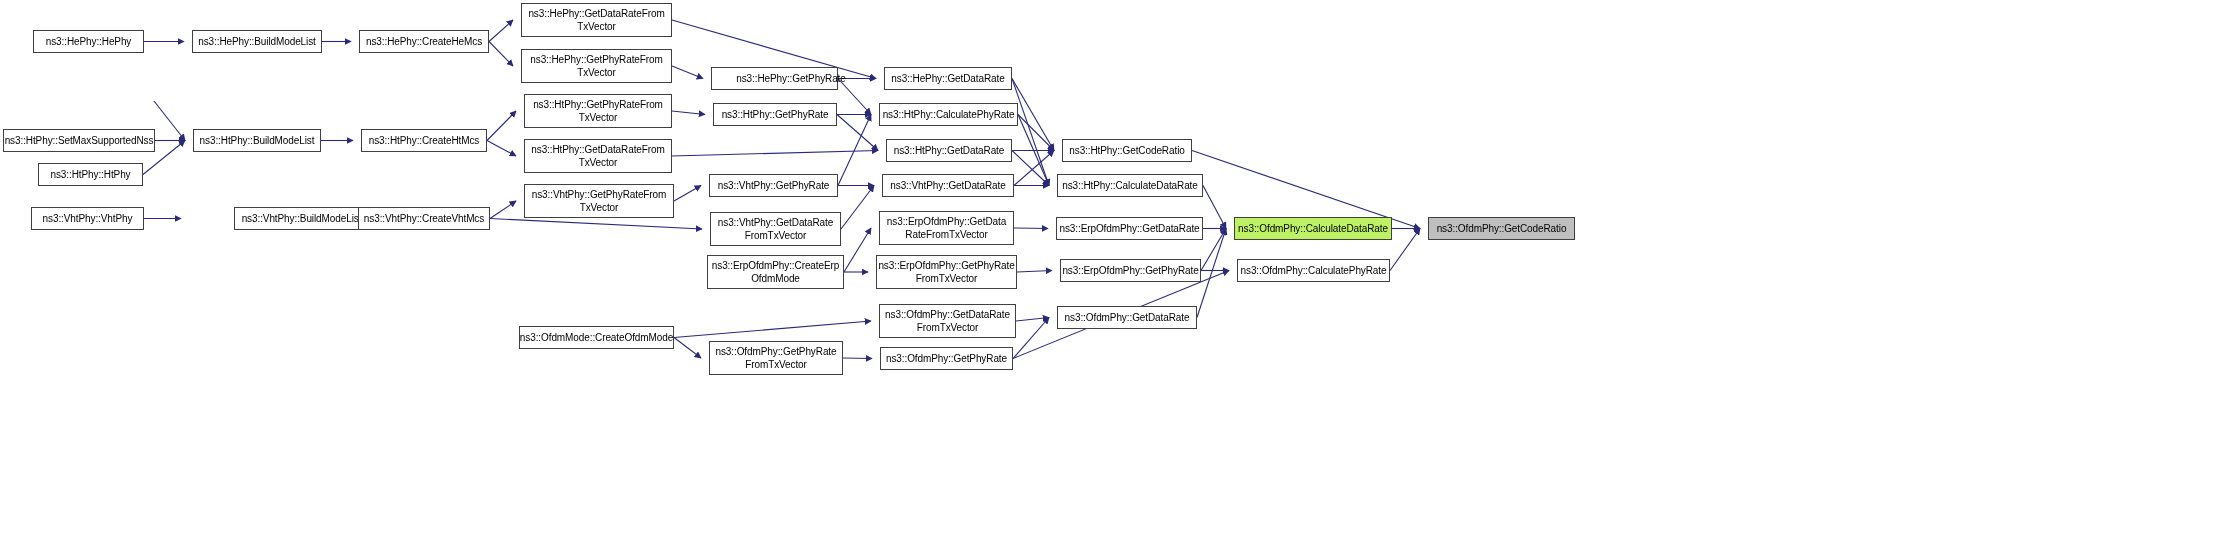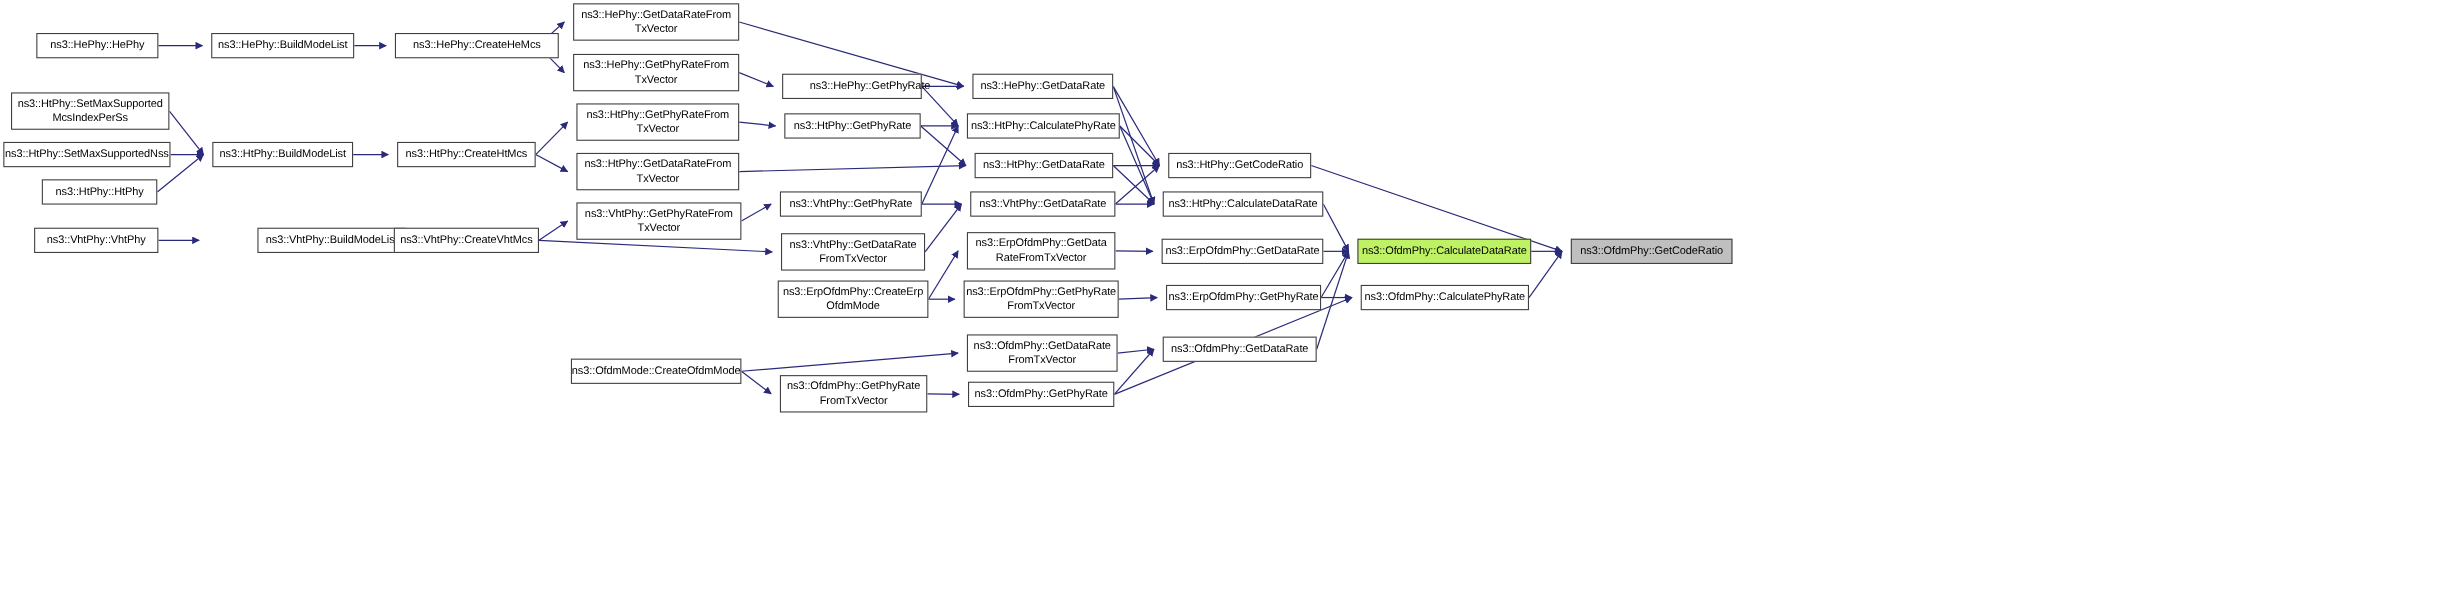--- a/index.html
+++ b/index.html
@@ -83,29 +83,27 @@
       <path d="M 843 358 L 872 358.5" stroke="#2a2a7a" stroke-width="1.1" fill="none" marker-end="url(#arrow)"></path>
       <path d="M 1016 321 L 1049 317.5" stroke="#2a2a7a" stroke-width="1.1" fill="none" marker-end="url(#arrow)"></path>
       <path d="M 1013 358.5 L 1049 317.5" stroke="#2a2a7a" stroke-width="1.1" fill="none" marker-end="url(#arrow)"></path>
       <path d="M 1013 358.5 L 1229 270.5" stroke="#2a2a7a" stroke-width="1.1" fill="none" marker-end="url(#arrow)"></path>
       <path d="M 1197 317.5 L 1226 228.5" stroke="#2a2a7a" stroke-width="1.1" fill="none" marker-end="url(#arrow)"></path>
       <path d="M 1392 228.5 L 1420 228.5" stroke="#2a2a7a" stroke-width="1.1" fill="none" marker-end="url(#arrow)"></path>
       <path d="M 1390 270.5 L 1420 228.5" stroke="#2a2a7a" stroke-width="1.1" fill="none" marker-end="url(#arrow)"></path>
     </svg>
 <div class="node" style="left: 33px; top: 30px; width: 111px; height: 23px; background: rgb(255, 255, 255); border-color: rgb(64, 64, 64); color: rgb(0, 0, 0);">ns3::HePhy::HePhy</div>
     <div class="node" style="left: 192px; top: 30px; width: 130px; height: 23px; background: rgb(255, 255, 255); border-color: rgb(64, 64, 64); color: rgb(0, 0, 0);">ns3::HePhy::BuildModeList</div>
-    <div class="node" style="left: 359px; top: 30px; width: 149px; height: 23px; background: rgb(255, 255, 255); border-color: rgb(64, 64, 64); color: rgb(0, 0, 0);">ns3::HePhy::CreateHeMcs</div>
+    <div class="node" style="left: 359px; top: 30px; width: 130px; height: 23px; background: rgb(255, 255, 255); border-color: rgb(64, 64, 64); color: rgb(0, 0, 0);">ns3::HePhy::CreateHeMcs</div>
     <div class="node" style="left: 521px; top: 3px; width: 151px; height: 34px; background: rgb(255, 255, 255); border-color: rgb(64, 64, 64); color: rgb(0, 0, 0);">ns3::HePhy::GetDataRateFrom
 TxVector</div>
     <div class="node" style="left: 521px; top: 49px; width: 151px; height: 34px; background: rgb(255, 255, 255); border-color: rgb(64, 64, 64); color: rgb(0, 0, 0);">ns3::HePhy::GetPhyRateFrom
 TxVector</div>
     <div class="node" style="left: 711px; top: 67px; width: 127px; height: 23px; background: rgb(255, 255, 255); border-color: rgb(64, 64, 64); color: rgb(0, 0, 0); padding-left: 36px;">ns3::HePhy::GetPhyRate</div>
     <div class="node" style="left: 884px; top: 67px; width: 128px; height: 23px; background: rgb(255, 255, 255); border-color: rgb(64, 64, 64); color: rgb(0, 0, 0); text-align: right;">ns3::HePhy::GetDataRate</div>
-    <div class="node" style="left: 10px; top: 84px; width: 144px; height: 34px; background: rgb(255, 255, 255); border-color: rgb(64, 64, 64); color: rgb(0, 0, 0);">ns3::HtPhy::SetMaxSupported
-McsIndexPerSs</div>
     <div class="node" style="left: 3px; top: 129px; width: 152px; height: 23px; background: rgb(255, 255, 255); border-color: rgb(64, 64, 64); color: rgb(0, 0, 0);">ns3::HtPhy::SetMaxSupportedNss</div>
     <div class="node" style="left: 38px; top: 163px; width: 105px; height: 23px; background: rgb(255, 255, 255); border-color: rgb(64, 64, 64); color: rgb(0, 0, 0);">ns3::HtPhy::HtPhy</div>
     <div class="node" style="left: 193px; top: 129px; width: 128px; height: 23px; background: rgb(255, 255, 255); border-color: rgb(64, 64, 64); color: rgb(0, 0, 0);">ns3::HtPhy::BuildModeList</div>
     <div class="node" style="left: 361px; top: 129px; width: 126px; height: 23px; background: rgb(255, 255, 255); border-color: rgb(64, 64, 64); color: rgb(0, 0, 0);">ns3::HtPhy::CreateHtMcs</div>
     <div class="node" style="left: 524px; top: 94px; width: 148px; height: 34px; background: rgb(255, 255, 255); border-color: rgb(64, 64, 64); color: rgb(0, 0, 0);">ns3::HtPhy::GetPhyRateFrom
 TxVector</div>
     <div class="node" style="left: 524px; top: 139px; width: 148px; height: 34px; background: rgb(255, 255, 255); border-color: rgb(64, 64, 64); color: rgb(0, 0, 0);">ns3::HtPhy::GetDataRateFrom
 TxVector</div>
     <div class="node" style="left: 713px; top: 103px; width: 124px; height: 23px; background: rgb(255, 255, 255); border-color: rgb(64, 64, 64); color: rgb(0, 0, 0);">ns3::HtPhy::GetPhyRate</div>
     <div class="node" style="left: 879px; top: 103px; width: 139px; height: 23px; background: rgb(255, 255, 255); border-color: rgb(64, 64, 64); color: rgb(0, 0, 0);">ns3::HtPhy::CalculatePhyRate</div>

